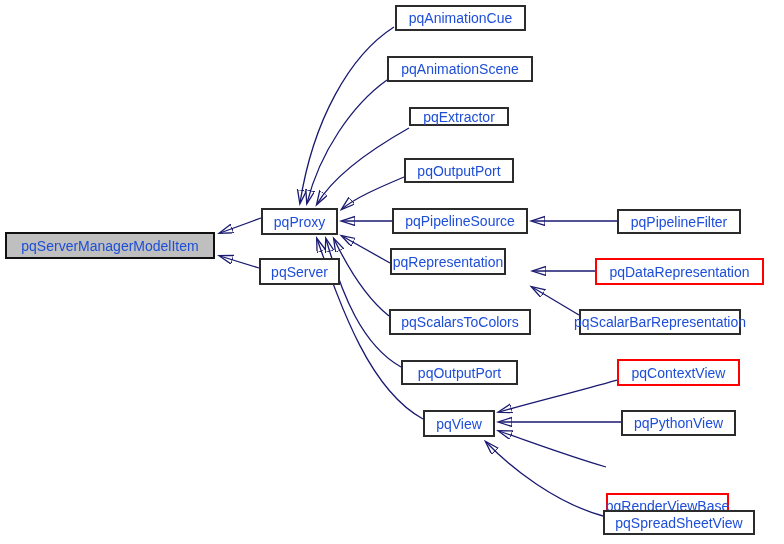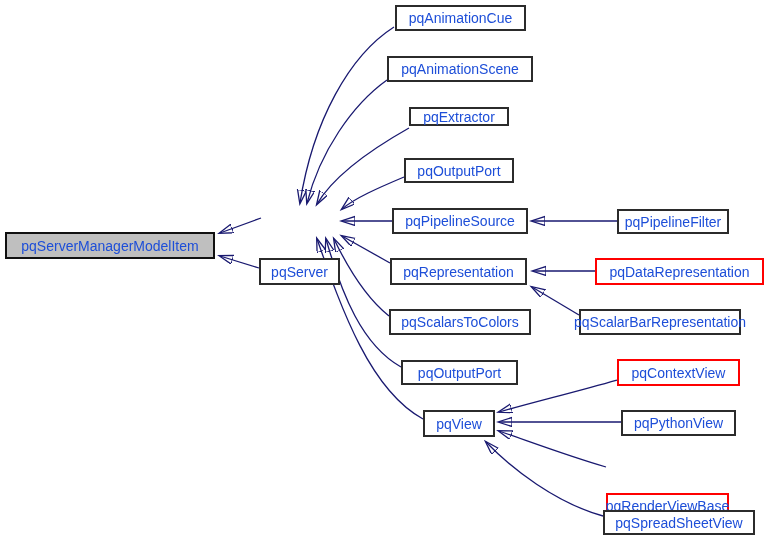--- a/index.html
+++ b/index.html
@@ -73,28 +73,29 @@
     <path d="M617,221 L532,221" marker-end="url(#arrow)"></path>
     <path d="M595,271 L533,271" marker-end="url(#arrow)"></path>
     <path d="M579,315 L532,287" marker-end="url(#arrow)"></path>
     <path d="M617,380 C575,392 530,403 499,412" marker-end="url(#arrow)"></path>
     <path d="M621,422 L499,422" marker-end="url(#arrow)"></path>
     <path d="M606,467 C568,456 531,442 499,431" marker-end="url(#arrow)"></path>
     <path d="M603,516 C556,503 512,469 486,442" marker-end="url(#arrow)"></path>
   </svg>
 
   <div class="node highlight" style="left:5px;   top:232px; width:210px; height:27px;">pqServerManagerModelItem</div>
+  <div class="node" style="left:261px; top:208px; width:77px;  height:27px;">pqProxy</div>
   <div class="node" style="left:259px; top:258px; width:81px;  height:27px;">pqServer</div>
   <div class="node" style="left:395px; top:5px;   width:131px; height:26px;">pqAnimationCue</div>
   <div class="node" style="left:387px; top:56px;  width:146px; height:26px;">pqAnimationScene</div>
   <div class="node" style="left:409px; top:107px; width:100px; height:19px;">pqExtractor</div>
   <div class="node" style="left:404px; top:158px; width:110px; height:25px;">pqOutputPort</div>
   <div class="node" style="left:392px; top:208px; width:136px; height:26px;">pqPipelineSource</div>
-  <div class="node" style="left:617px; top:209px; width:112px; height:25px;text-align:center;">pqPipelineFilter</div>
-  <div class="node" style="left:390px; top:258px; width:137px; height:27px;">pqRepresentation</div>
+  <div class="node" style="left:617px; top:209px; width:124px; height:25px;text-align:center;">pqPipelineFilter</div>
+  <div class="node" style="left:390px; top:248px; width:116px; height:27px;">pqRepresentation</div>
   <div class="node red" style="left:595px; top:258px; width:169px; height:27px;">pqDataRepresentation</div>
   <div class="node" style="left:579px; top:309px; width:162px; height:26px;">pqScalarBarRepresentation</div>
   <div class="node" style="left:389px; top:309px; width:142px; height:26px;">pqScalarsToColors</div>
   <div class="node" style="left:401px; top:360px; width:117px; height:25px;">pqOutputPort</div>
   <div class="node" style="left:423px; top:410px; width:72px;  height:27px;">pqView</div>
   <div class="node red" style="left:617px; top:359px; width:123px; height:27px;">pqContextView</div>
   <div class="node" style="left:621px; top:410px; width:115px; height:26px;">pqPythonView</div>
   <div class="node red" style="left:606px; top:461px; width:123px; height:26px;margin-top:32px;">pqRenderViewBase</div>
   <div class="node" style="left:603px; top:510px; width:152px; height:25px;">pqSpreadSheetView</div>
 

